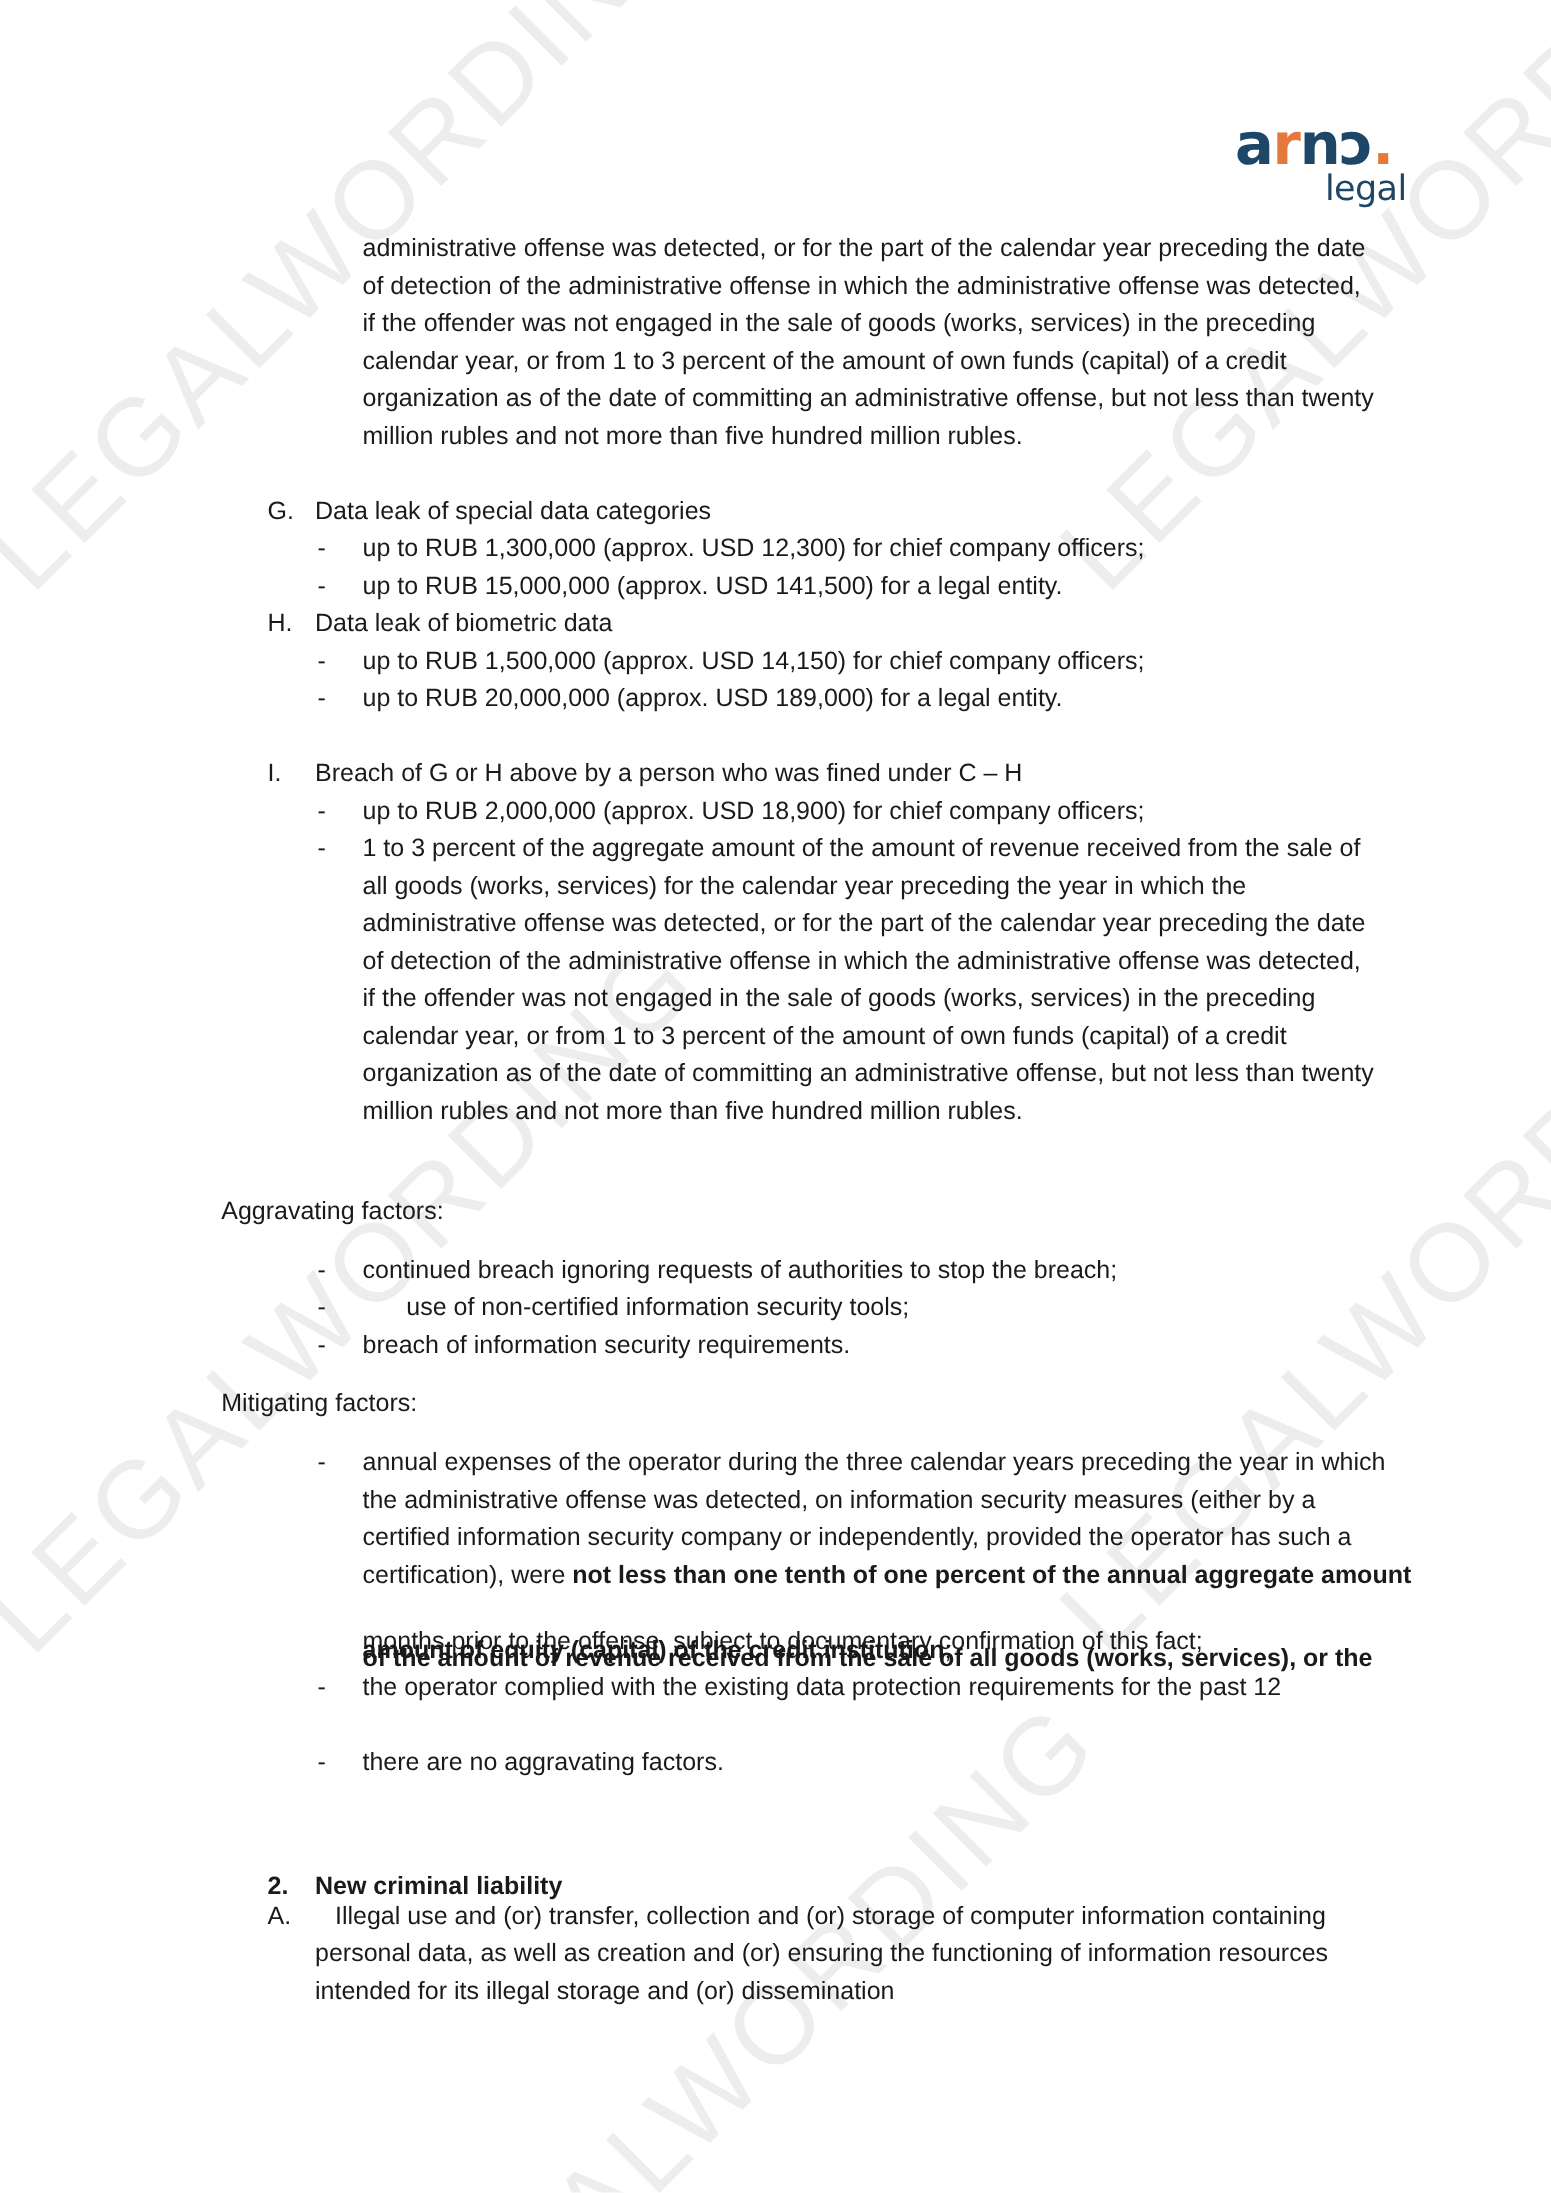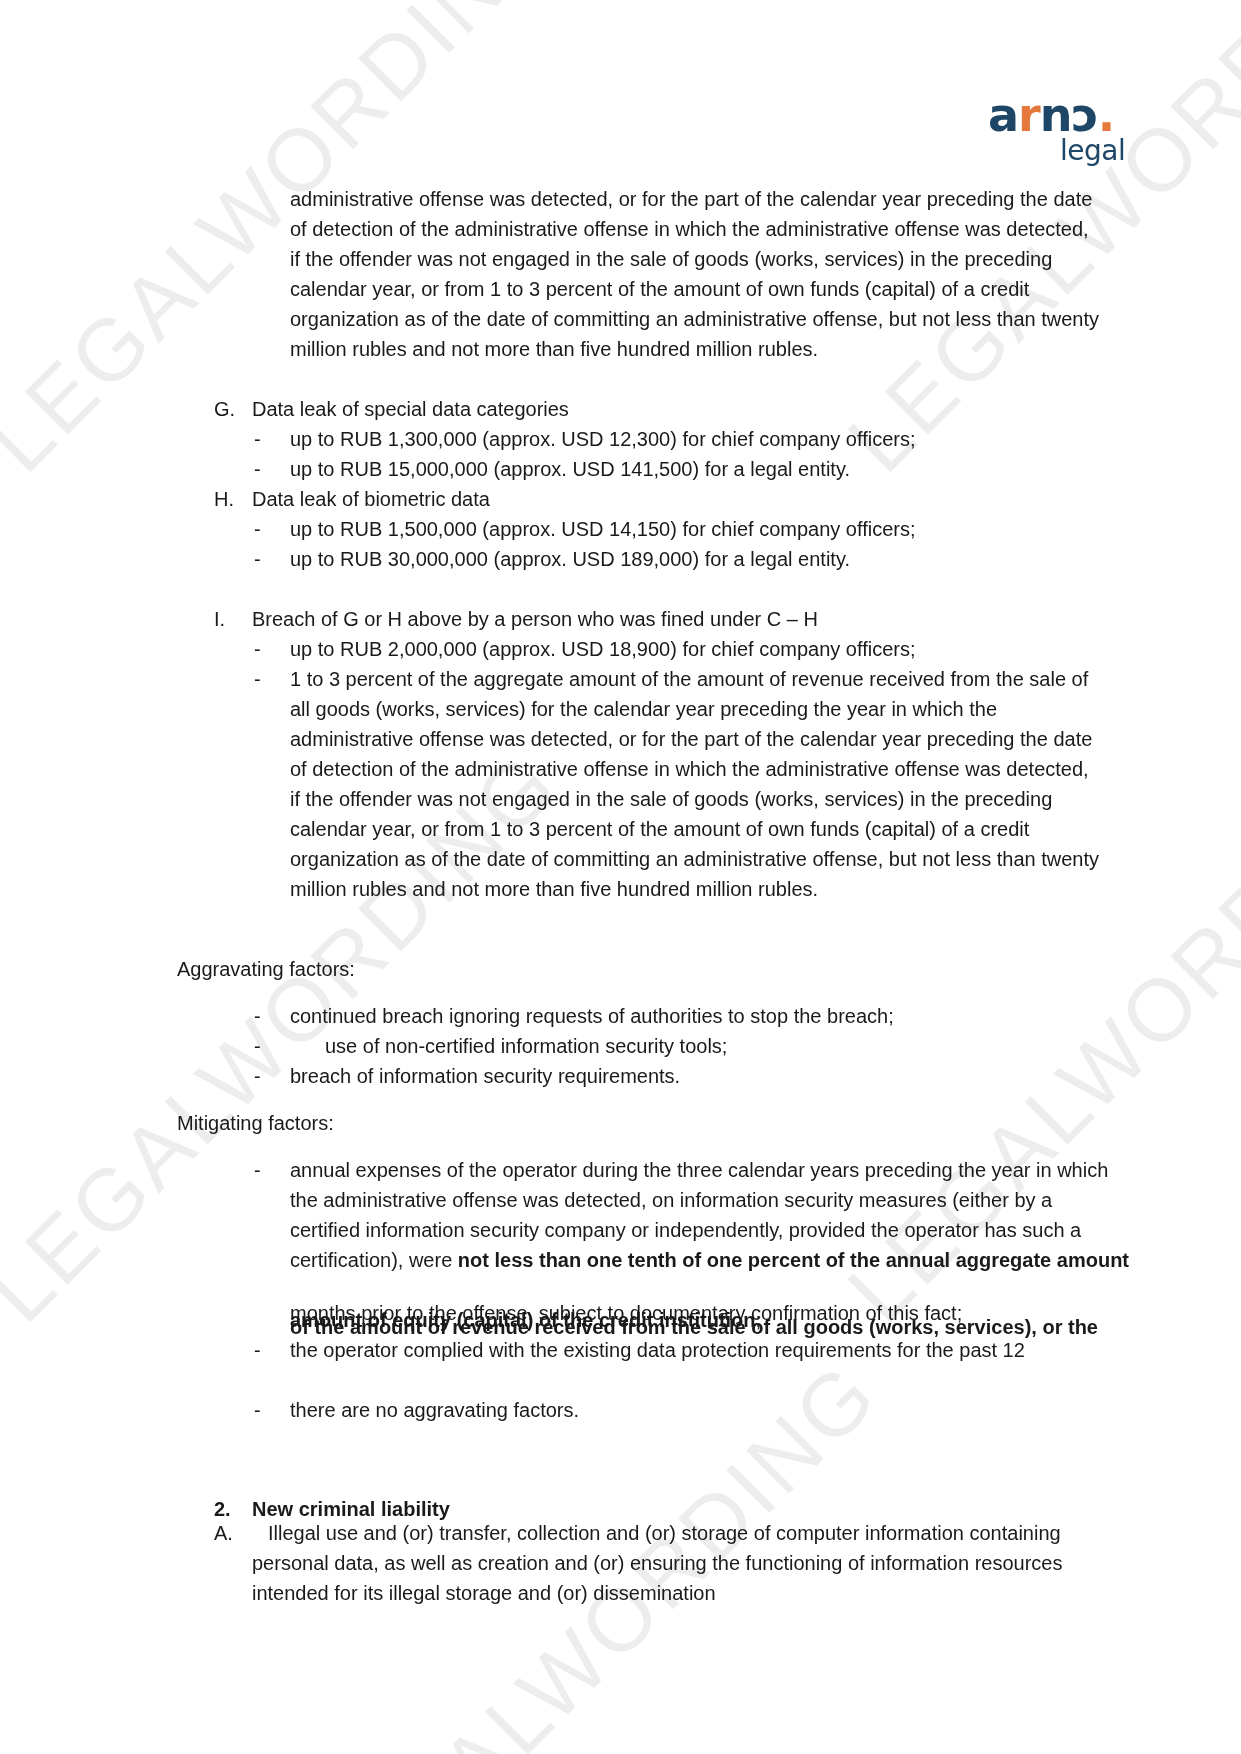--- a/index.html
+++ b/index.html
@@ -63,21 +63,21 @@
     <div class="t" style="left:254px; top:454px;">-</div>
     <div class="t" style="left:290px; top:454px;">up to RUB 15,000,000 (approx. USD 141,500) for a legal entity.</div>
   </div>
 
   <div>
     <div class="t" style="left:214px; top:484px;">H.</div>
     <div class="t" style="left:252px; top:484px;">Data leak of biometric data</div>
     <div class="t" style="left:254px; top:514px;">-</div>
     <div class="t" style="left:290px; top:514px;">up to RUB 1,500,000 (approx. USD 14,150) for chief company officers;</div>
     <div class="t" style="left:254px; top:544px;">-</div>
-    <div class="t" style="left:290px; top:544px;">up to RUB 30,000,000 (approx. USD 189,000) for a legal entity.</div>
+    <div class="t" style="left:290px; top:544px;">up to RUB 20,000,000 (approx. USD 189,000) for a legal entity.</div>
   </div>
 
   <div>
     <div class="t" style="left:214px; top:604px;">I.</div>
     <div class="t" style="left:252px; top:604px;">Breach of G or H above by a person who was fined under C – H</div>
     <div class="t" style="left:254px; top:634px;">-</div>
     <div class="t" style="left:290px; top:634px;">up to RUB 2,000,000 (approx. USD 18,900) for chief company officers;</div>
     <div class="t" style="left:254px; top:664px;">-</div>
     <div class="t" style="left:290px; top:664px;">1 to 3 percent of the aggregate amount of the amount of revenue received from the sale of</div>
     <div class="t" style="left:290px; top:694px;">all goods (works, services) for the calendar year preceding the year in which the</div>

